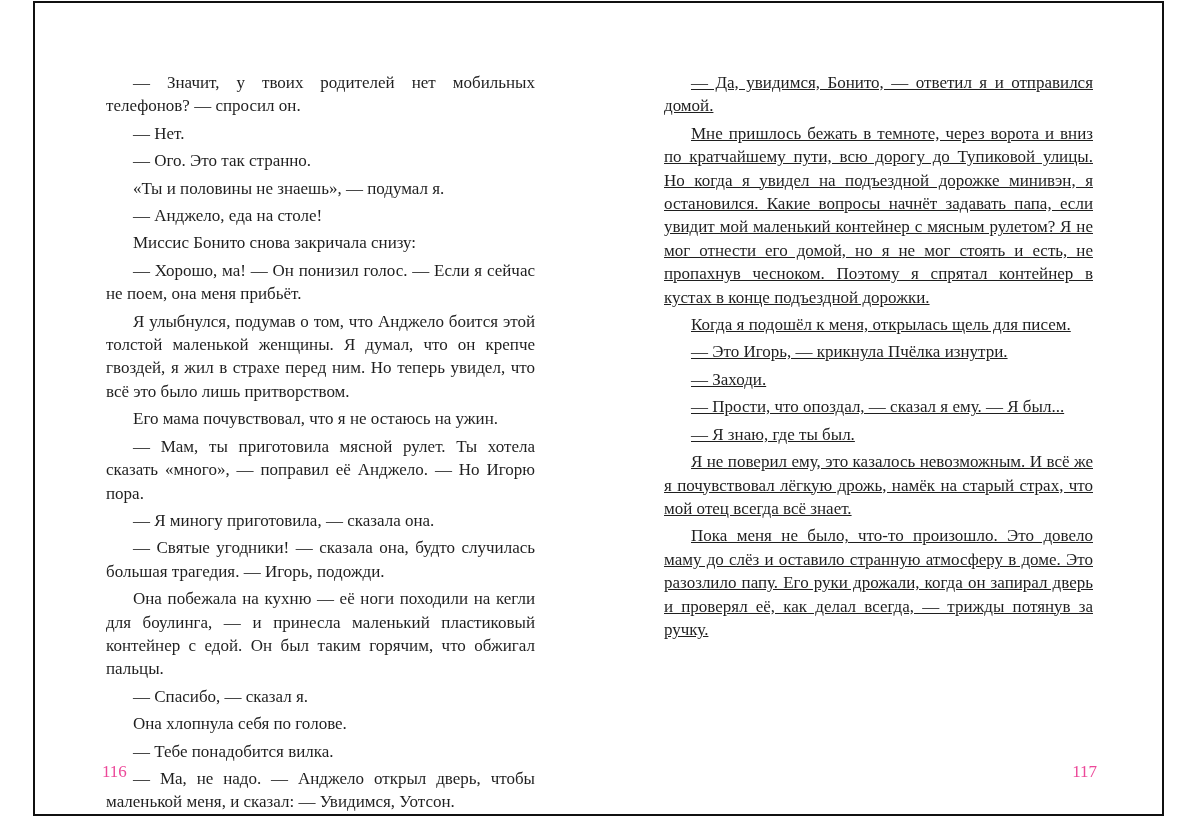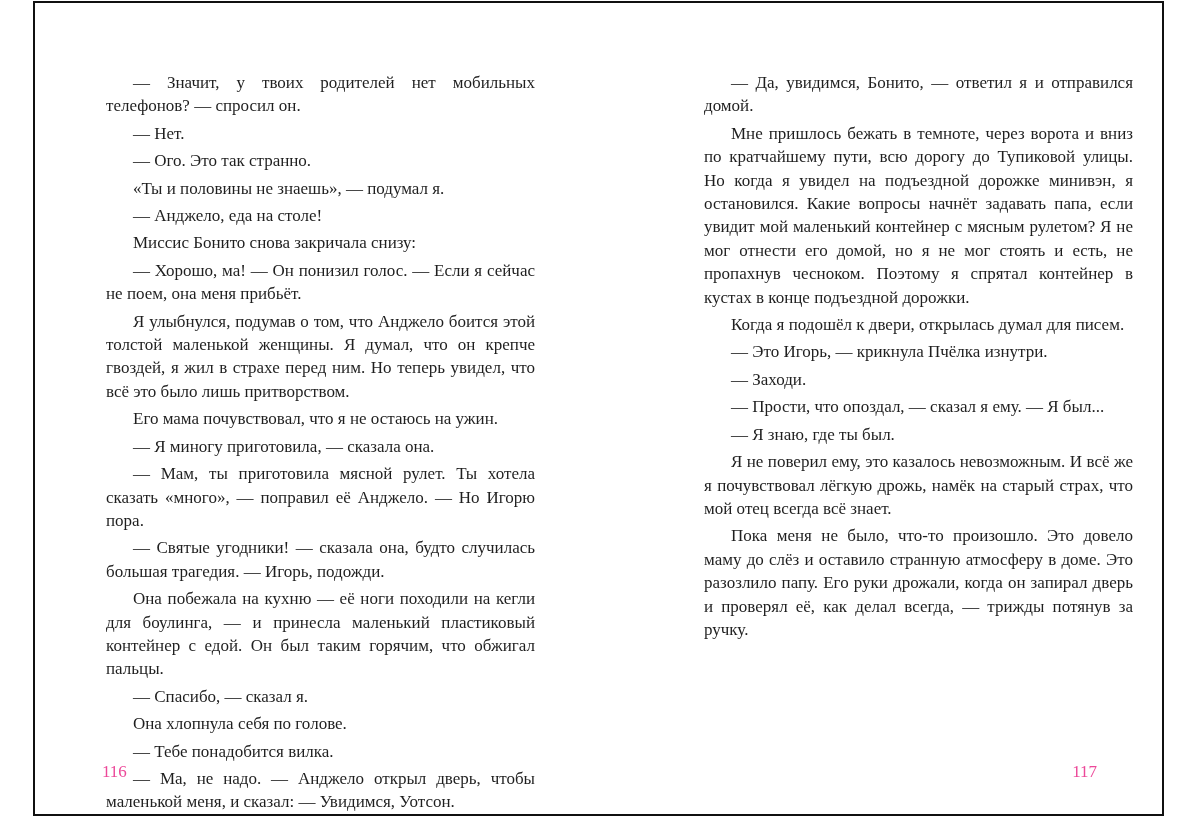--- a/index.html
+++ b/index.html
@@ -28,21 +28,21 @@
   }
   .text-col {
     position: absolute;
     top: 67px;
     width: 437px;
     font-size: 17px;
     line-height: 23.4px;
     text-align: justify;
   }
   .text-col-left  { left: 102px; }
-  .text-col-right { left: 700px; }
+  .text-col-right { left: 660px; text-decoration: underline; }
   .text-col p {
     margin: 4px;
     padding: 0;
     text-indent: 27px;
   }
   .folio {
     position: absolute;
     top: 761px;
     font-size: 17px;
     line-height: 22px;
@@ -69,34 +69,34 @@
   <div class="text-col text-col-left">
       <p>— Значит, у твоих родителей нет мобильных телефонов? — спросил он.</p>
       <p>— Нет.</p>
       <p>— Ого. Это так странно.</p>
       <p>«Ты и половины не знаешь», — подумал я.</p>
       <p>— Анджело, еда на столе!</p>
       <p>Миссис Бонито снова закричала снизу:</p>
       <p>— Хорошо, ма! — Он понизил голос. — Если я сейчас не поем, она меня прибьёт.</p>
       <p>Я улыбнулся, подумав о том, что Анджело боится этой толстой маленькой женщины. Я думал, что он крепче гвоздей, я жил в страхе перед ним. Но теперь увидел, что всё это было лишь притворством.</p>
       <p>Его мама почувствовал, что я не остаюсь на ужин.</p>
+      <p>— Мам, ты приготовила мясной рулет. Ты хотела сказать «много», — поправил её Анджело. — Но Игорю пора.</p>
       <p>— Я миногу приготовила, — сказала она.</p>
-      <p>— Мам, ты приготовила мясной рулет. Ты хотела сказать «много», — поправил её Анджело. — Но Игорю пора.</p>
       <p>— Святые угодники! — сказала она, будто случилась большая трагедия. — Игорь, подожди.</p>
       <p>Она побежала на кухню — её ноги походили на кегли для боулинга, — и принесла маленький пластиковый контейнер с едой. Он был таким горячим, что обжигал пальцы.</p>
       <p>— Спасибо, — сказал я.</p>
       <p>Она хлопнула себя по голове.</p>
       <p>— Тебе понадобится вилка.</p>
       <p>— Ма, не надо. — Анджело открыл дверь, чтобы маленькой меня, и сказал: — Увидимся, Уотсон.</p>
     </div>
 
   <div class="text-col text-col-right">
       <p>— Да, увидимся, Бонито, — ответил я и отправился домой.</p>
       <p>Мне пришлось бежать в темноте, через ворота и вниз по кратчайшему пути, всю дорогу до Тупиковой улицы. Но когда я увидел на подъездной дорожке минивэн, я остановился. Какие вопросы начнёт задавать папа, если увидит мой маленький контейнер с мясным рулетом? Я не мог отнести его домой, но я не мог стоять и есть, не пропахнув чесноком. Поэтому я спрятал контейнер в кустах в конце подъездной дорожки.</p>
-      <p>Когда я подошёл к двери, открылась думал для писем.</p>
+      <p>Когда я подошёл к меня, открылась щель для писем.</p>
       <p>— Это Игорь, — крикнула Пчёлка изнутри.</p>
       <p>— Заходи.</p>
       <p>— Прости, что опоздал, — сказал я ему. — Я был...</p>
       <p>— Я знаю, где ты был.</p>
       <p>Я не поверил ему, это казалось невозможным. И всё же я почувствовал лёгкую дрожь, намёк на старый страх, что мой отец всегда всё знает.</p>
       <p>Пока меня не было, что-то произошло. Это довело маму до слёз и оставило странную атмосферу в доме. Это разозлило папу. Его руки дрожали, когда он запирал дверь и проверял её, как делал всегда, — трижды потянув за ручку.</p>
     </div>
 
   <div class="folio folio-left">116</div>
 

